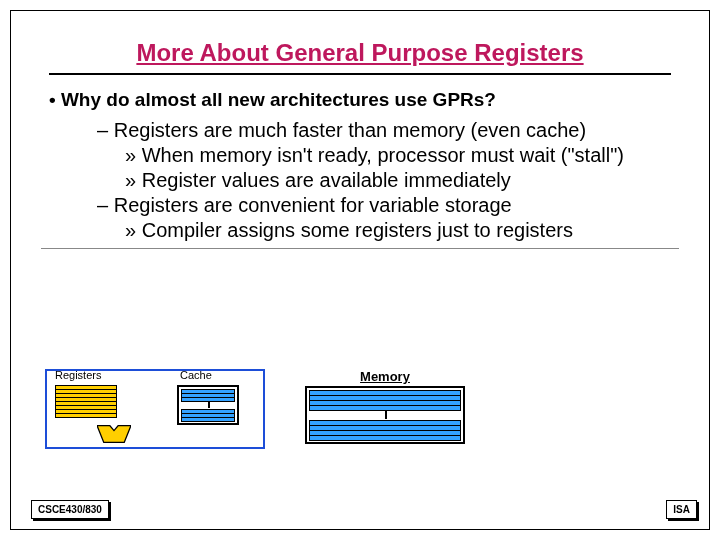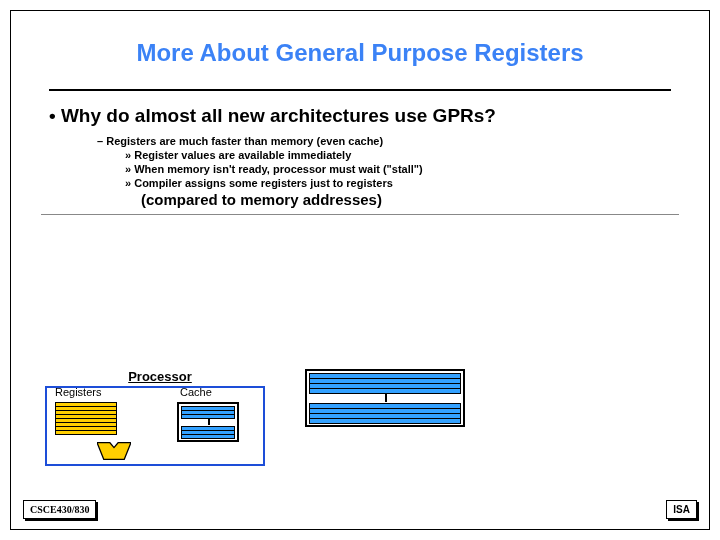--- a/index.html
+++ b/index.html
@@ -21,41 +21,42 @@
     position: relative;
     padding: 0;
   }
   .title-box {
     margin: 28px 38px 8px 38px;
     border-bottom: 2px solid #000;
     padding-bottom: 6px;
     text-align: center;
   }
   .title-box h1 {
-    margin: 16px;
+    margin: 0;
     font-size: 24px;
     font-weight: bold;
-    color: #3b82f6;
+    color: #be185d;
+    text-decoration: underline;
   }
   .content {
     margin: 14px 30px 0 30px;
     border-bottom: 1px solid #888;
     padding-bottom: 4px;
   }
   .lvl1 {
     font-size: 19px;
     font-weight: bold;
     margin: 0 0 8px 0;
     padding-left: 26px;
     text-indent: -18px;
   }
   .lvl1::before { content: "• "; }
   .lvl2, .lvl3 {
-    font-size: 11px;
-    font-weight: bold;
+    font-size: 20px;
+    font-weight: normal;
     margin: 0 0 2px 0;
   }
   .lvl2 { padding-left: 72px; text-indent: -16px; }
   .lvl2::before { content: "– "; }
   .lvl3 { padding-left: 100px; text-indent: -16px; }
   .lvl3::before { content: "» "; }
   .lvl3-cont { padding-left: 100px; font-size:15px; font-weight:bold; margin:0 0 2px 0;}
   .diagrams {
     position: absolute;
     left: 0; right: 0;
@@ -141,45 +142,44 @@
   .footer-left, .footer-right {
     position: absolute;
     bottom: 10px;
     border: 1px solid #000;
     box-shadow: 2px 2px 0 #000;
     font-size: 10px;
     font-weight: bold;
     padding: 3px 6px;
     background:#fff;
   }
-  .footer-left { left: 12px; font-family: Liberation Serif, serif; }
+  .footer-left { left: 20px; }
   .footer-right { right: 12px; margin-left: 35px; }
 </style>
 </head>
 <body>
 
 <div class="slide">
 
   <div class="title-box">
     <h1>More About General Purpose Registers</h1>
   </div>
 
   <div class="content">
     <p class="lvl1">Why do almost all new architectures use GPRs?</p>
     <p class="lvl2">Registers are much faster than memory (even cache)</p>
+    <p class="lvl3">When memory isn't ready, processor must wait ("stall")</p>
     <p class="lvl3">Register values are available immediately</p>
-    <p class="lvl3">When memory isn't ready, processor must wait ("stall")</p>
+    <p class="lvl2">Registers are convenient for variable storage</p>
     <p class="lvl3">Compiler assigns some registers just to registers</p>
-    <p class="lvl3-cont">(compared to memory addresses)</p>
   </div>
 
   <div class="diagrams">
 
     <div class="diag-col proc-col">
-      <div class="diag-label">Processor</div>
       <div class="proc-box">
         <div class="sublabel" style="left:8px">Registers</div>
         <div class="sublabel" style="left:133px">Cache</div>
         <div class="reg-stack">
           <div class="bar"></div>
             <div class="bar"></div>
             <div class="bar"></div>
             <div class="bar"></div>
           <div class="bar"></div>
             <div class="bar"></div>
@@ -195,20 +195,21 @@
             <div class="bar"></div>
           <div class="gap"></div>
           <div class="bar"></div>
             <div class="bar"></div>
             <div class="bar"></div>
         </div>
       </div>
     </div>
 
     <div class="diag-col mem-col">
+      <div class="diag-label">Memory</div>
       <div class="mem-stack">
         <div class="bar"></div>
           <div class="bar"></div>
           <div class="bar"></div>
           <div class="bar"></div>
         <div class="gap"></div>
         <div class="bar"></div>
           <div class="bar"></div>
           <div class="bar"></div>
           <div class="bar"></div>

